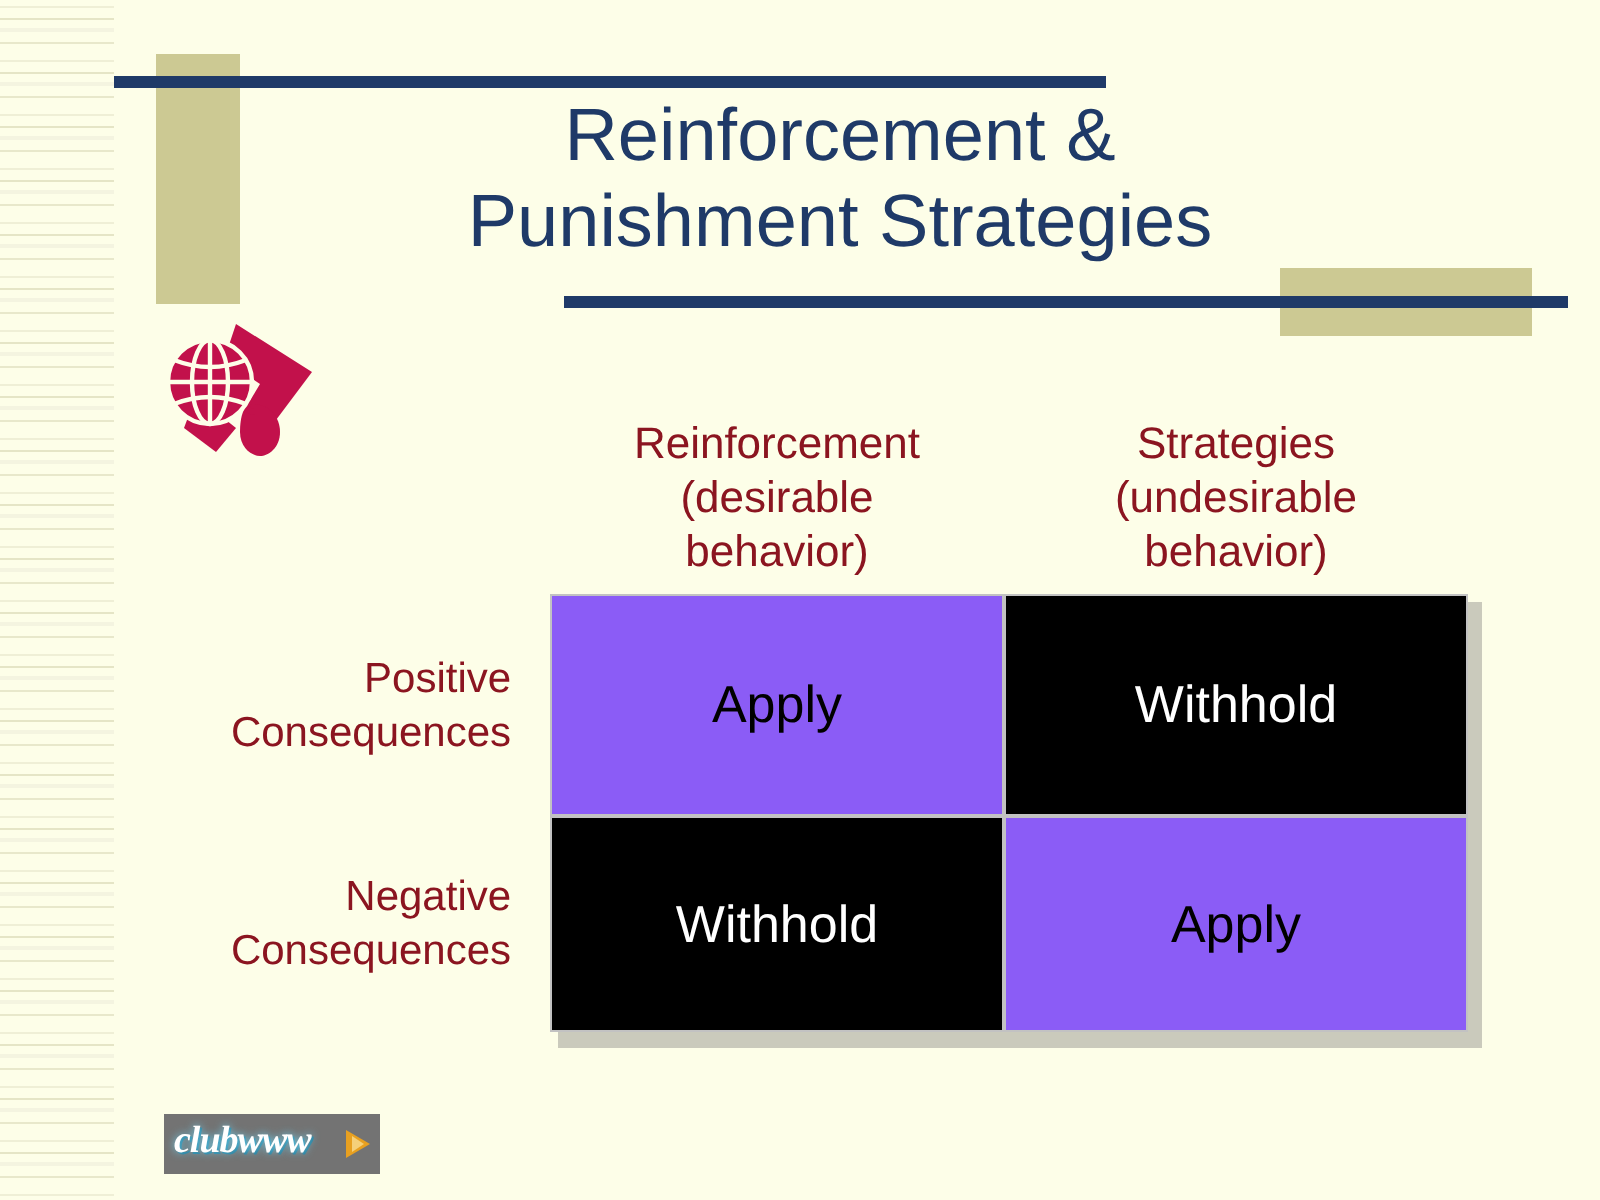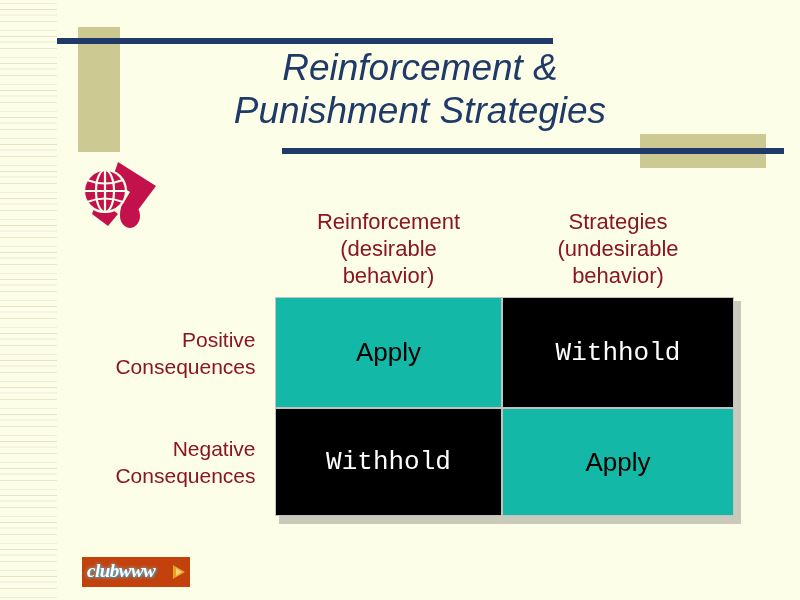--- a/index.html
+++ b/index.html
@@ -89,21 +89,20 @@
     left: 120px;
     top: 46px;
     width: 600px;
     text-align: center;
     color: #1F3A68;
     font-size: 37px;
     line-height: 43px;
     font-weight: normal;
     letter-spacing: 0px;
     white-space: pre-line;
-    font-style: italic;
   }
 
   
   #globe-logo {
     position: absolute;
     left: 78px;
     top: 158px;
     width: 86px;
     height: 74px;
   }
@@ -152,50 +151,49 @@
   }
   .cell {
     font-size: 26px;
     display: flex;
     align-items: center;
     justify-content: center;
     box-sizing: border-box;
     position: relative;
   }
   .cell.light {
-    background: #14b8a6;
+    background: #8b5cf6;
     color: #000000;
     border: 1px solid #C2C2C2;
   }
   .cell.dark {
     background: #000000;
     color: #FFFFFF;
     border: 1px solid #C2C2C2;
-    font-family: Liberation Mono, monospace;
   }
   
   #matrix-shadow {
     position: absolute;
     left: 175px;
     top: 108px;
     width: 462px;
     height: 223px;
     background: #B8B8AE;
     opacity: 0.75;
   }
   #matrix-grid { z-index: 2; }
 
   
   #clubwww-logo {
     position: absolute;
     left: 82px;
     top: 557px;
     width: 108px;
     height: 30px;
-    background: #c2410c;
+    background: #737373;
     overflow: hidden;
   }
   #clubwww-text {
     position: absolute;
     left: 5px;
     top: 3px;
     color: #FFFFFF;
     font-size: 19px;
     font-weight: bold;
     font-style: italic;

